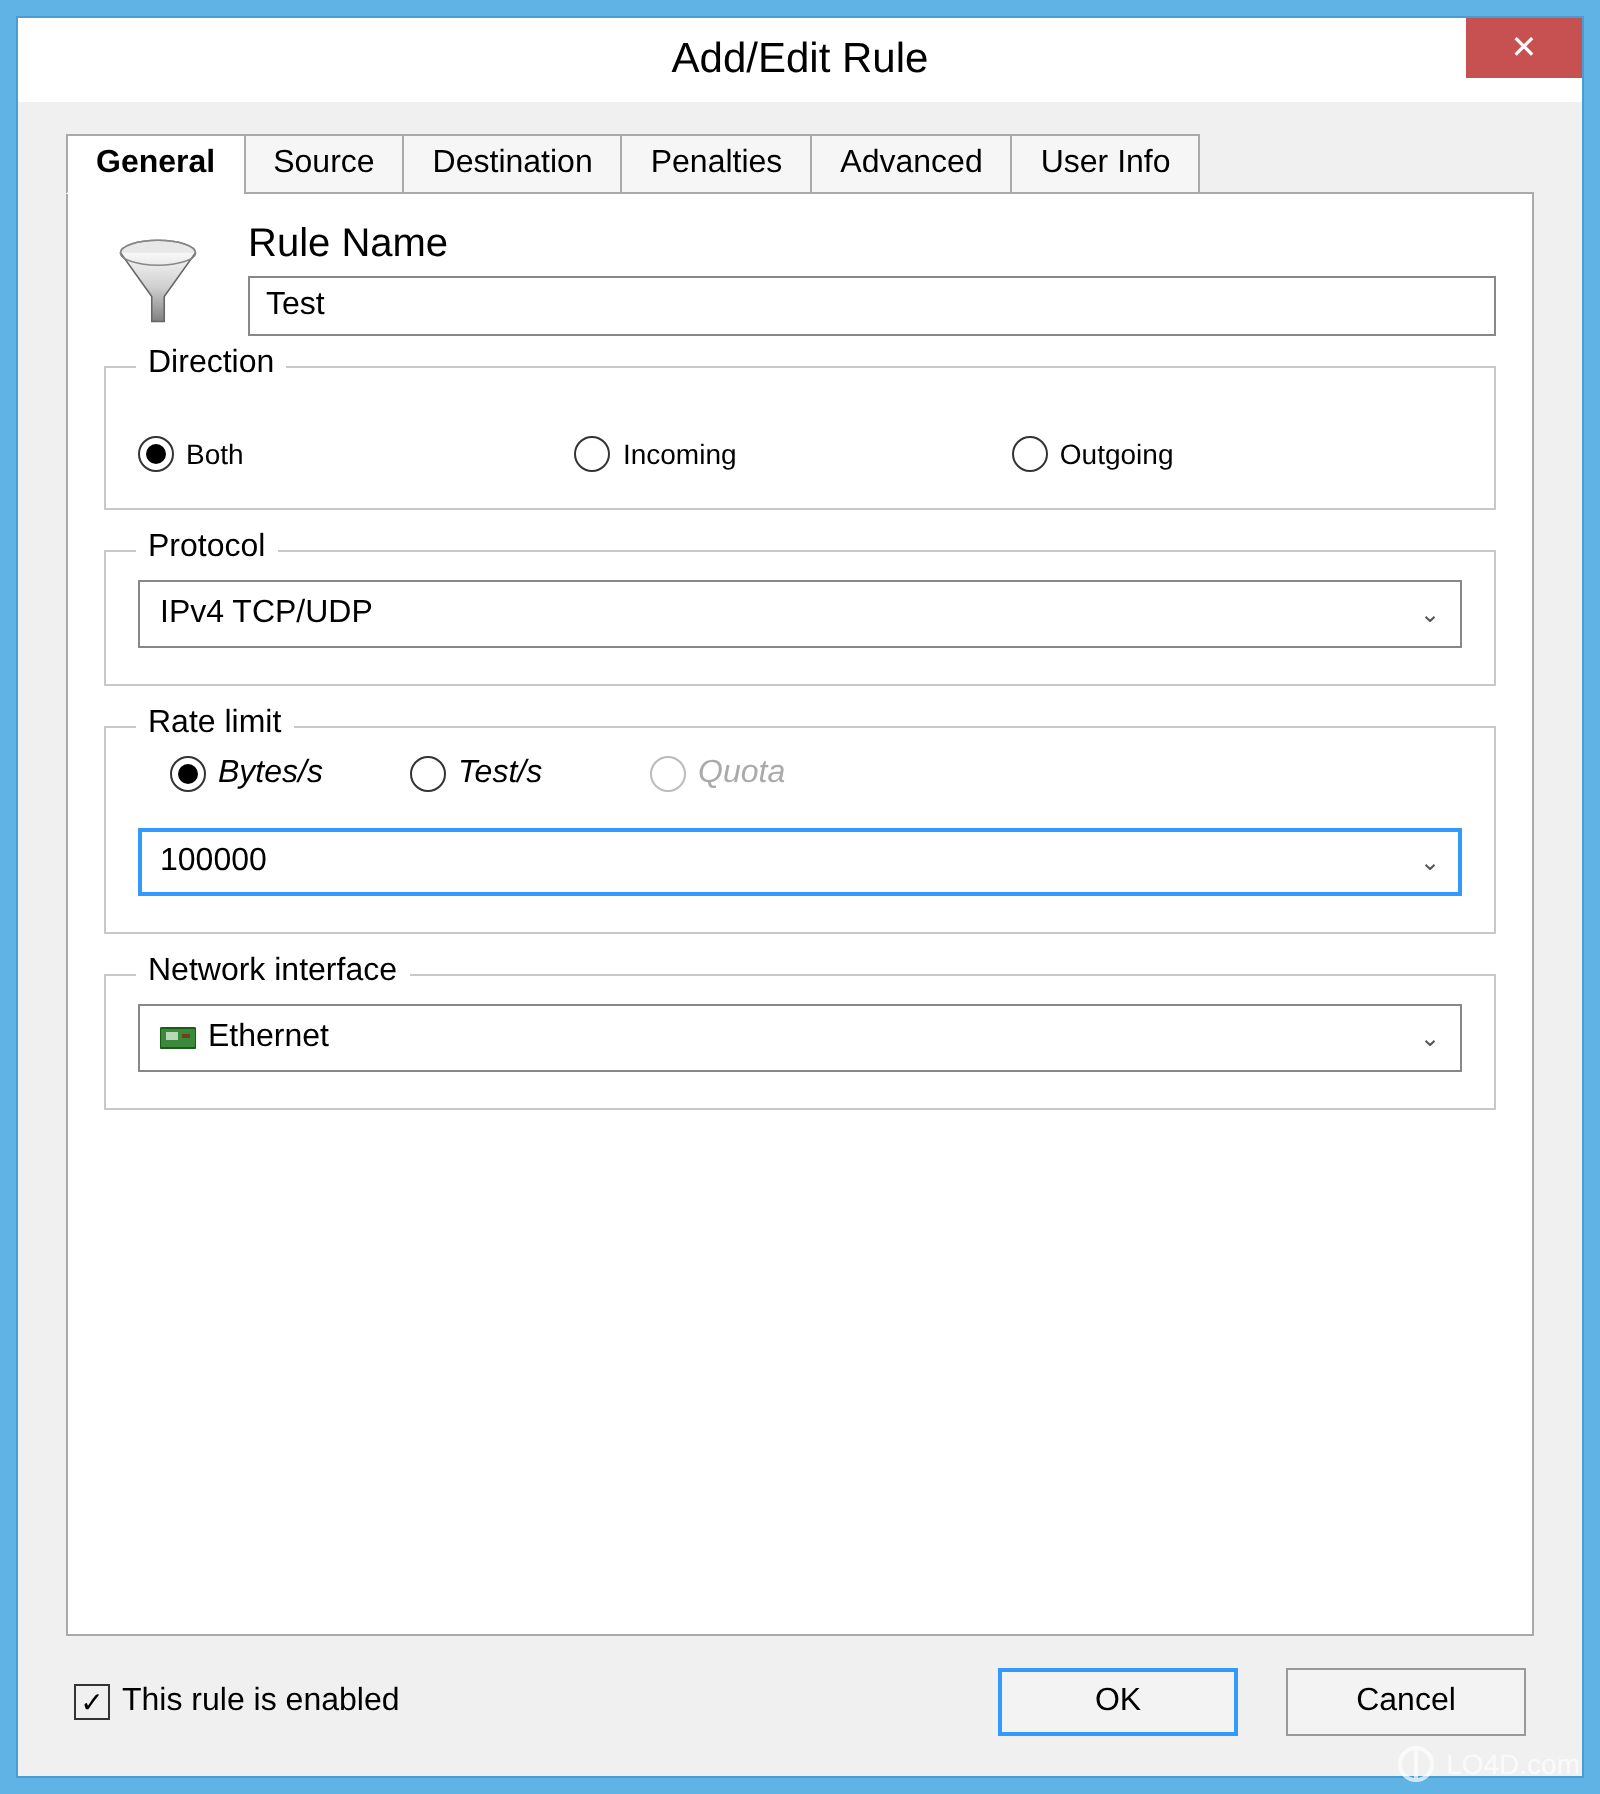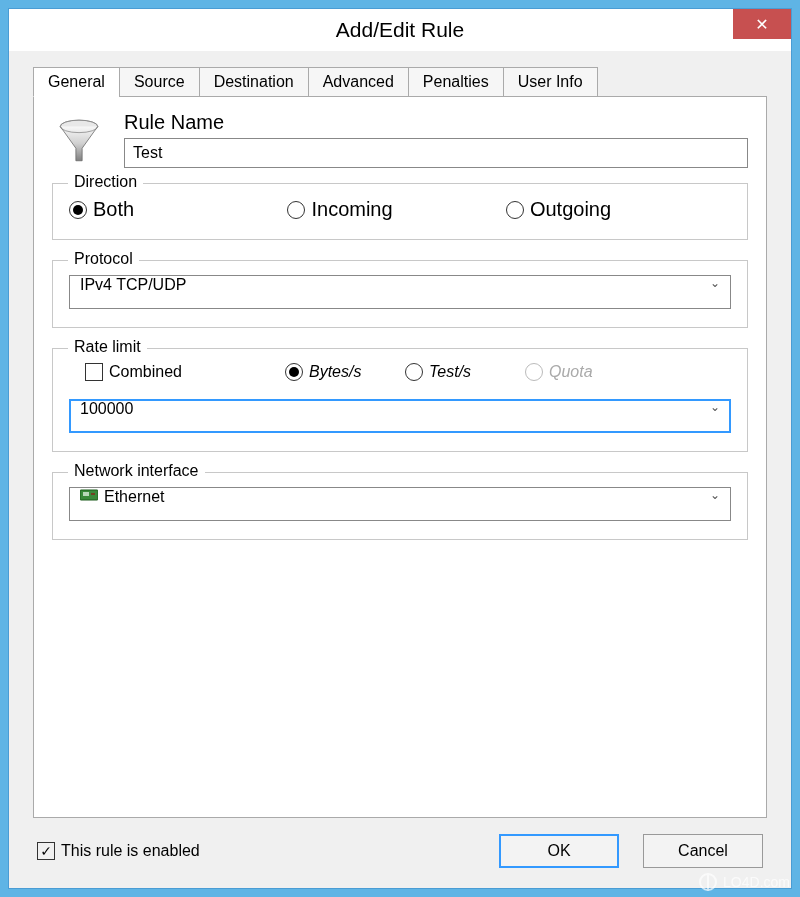--- a/index.html
+++ b/index.html
@@ -66,20 +66,21 @@
 .tab {
   padding: 5px 14px;
   border: 1px solid #aaa;
   background: #f6f6f6;
   cursor: pointer;
   font-size: 16px;
 }
 .tab.active {
   background: #fff;
   border-bottom: 1px solid #fff;
+  font-weight: bold;
 }
 .tab + .tab { margin-left: -1px; }
 .tab-panel {
   border: 1px solid #aaa;
   background: #fff;
   flex: 1;
   padding: 14px 18px;
 }
 .row-rulename {
   display: flex;
@@ -124,23 +125,24 @@
   font-size: 16px;
 }
 .radio-row {
   display: flex;
   gap: 0;
 }
 .radio-item {
   display: flex;
   align-items: center;
   gap: 6px;
-  font-size: 20px;
+  font-size: 14px;
   cursor: pointer;
   width: 33%;
+  margin-top: 20px;
 }
 .radio {
   width: 18px; height: 18px;
   border: 1px solid #333;
   border-radius: 50%;
   display: inline-flex;
   align-items: center;
   justify-content: center;
   flex-shrink: 0;
 }
@@ -163,20 +165,21 @@
   content: "✓";
   font-size: 14px;
   line-height: 1;
   color: #000;
 }
 .combo {
   width: 100%;
   height: 34px;
   border: 1px solid #888;
   display: flex;
+  align-items: center;
   padding: 0 10px;
   font-size: 16px;
   position: relative;
   cursor: pointer;
   background: #fff;
 }
 .combo.focused {
   border: 1px solid #3399ff;
   box-shadow: 0 0 0 1px #3399ff inset;
 }
@@ -266,22 +269,22 @@
       <span>✕</span>
     </div>
   </div>
 
   <div class="client">
 
     <div class="tabs">
       <div class="tab active">General</div>
       <div class="tab">Source</div>
       <div class="tab">Destination</div>
+      <div class="tab">Penalties</div>
       <div class="tab">Advanced</div>
-      <div class="tab">Penalties</div>
       <div class="tab">User Info</div>
     </div>
 
     <div class="tab-panel">
 
       <div class="row-rulename">
         <div class="funnel-icon">
           <svg viewBox="0 0 64 64">
             <defs>
               <linearGradient id="g1" x1="0" y1="0" x2="0" y2="1">
@@ -323,24 +326,20 @@
         <div class="legend">Protocol</div>
         <div class="combo">
           <span>IPv4 TCP/UDP</span>
           <span class="arrow">⌄</span>
         </div>
       </div>
 
       <div class="fieldset">
         <div class="legend">Rate limit</div>
         <div class="rate-row">
-          <label class="item cb">
-            <span class="checkbox"></span>
-            <span>Combined</span>
-          </label>
           <label class="item r">
             <span class="radio checked"></span>
             <span>Bytes/s</span>
           </label>
           <label class="item r">
             <span class="radio"></span>
             <span>Test/s</span>
           </label>
           <label class="item r disabled">
             <span class="radio disabled"></span>

